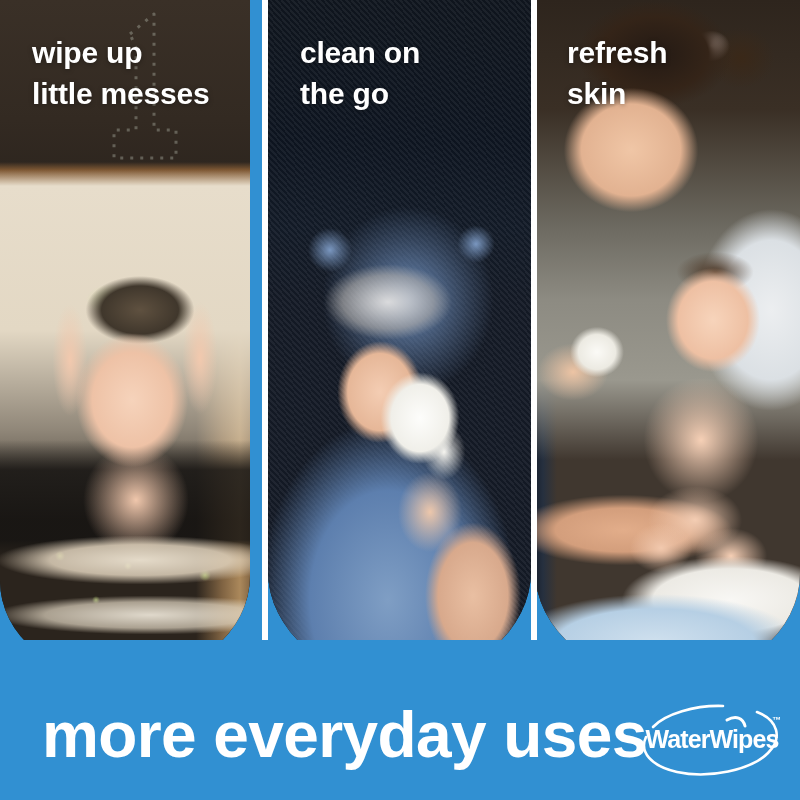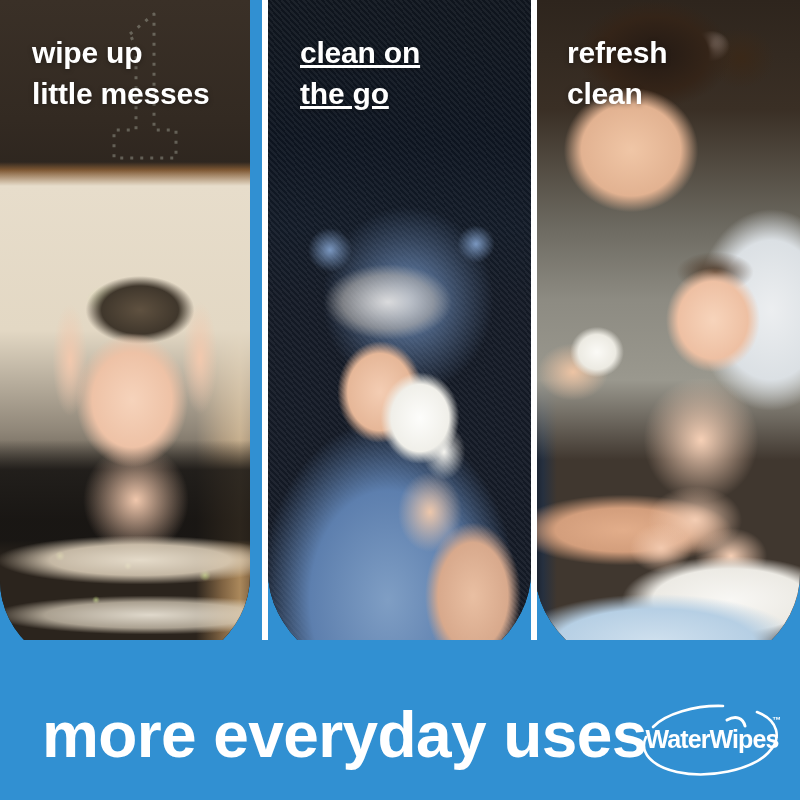--- a/index.html
+++ b/index.html
@@ -190,21 +190,21 @@
     position: absolute;
     color: #ffffff;
     font-size: 30px;
     line-height: 41px;
     font-weight: 600;
     letter-spacing: -0.2px;
     text-shadow: 0 1px 5px rgba(0,0,0,.35);
     white-space: pre-line;
   }
   .caption-1 { left: 32px;  top: 32px; }
-  .caption-2 { left: 300px; top: 32px; text-decoration: underline; }
+  .caption-2 { left: 300px; top: 32px; }
   .caption-3 { left: 567px; top: 32px; }
 
   
   .bottom-band {
     position: absolute;
     left: 0;
     bottom: 0;
     width: 800px;
     height: 160px;
     background: #3190d2;
@@ -263,21 +263,21 @@
     <div class="panel panel-3">
       <div class="photo photo-3"></div>
     </div>
 
     <div class="divider divider-1"></div>
     <div class="divider divider-2"></div>
 
     <div class="caption caption-2">clean on
 the go</div>
     <div class="caption caption-3">refresh
-clean</div>
+skin</div>
   </div>
 
   <div class="bottom-band"></div>
 
   <div class="headline">more everyday uses</div>
 
   <div class="logo">
     <svg viewBox="0 0 150 86" width="150" height="86">
 
       <path d="M120 16 C141 24 146 42 131 57 C114 74 72 83 40 76 C14 70 2 56 9 41" fill="none" stroke="#ffffff" stroke-width="2.6" stroke-linecap="round"></path>

